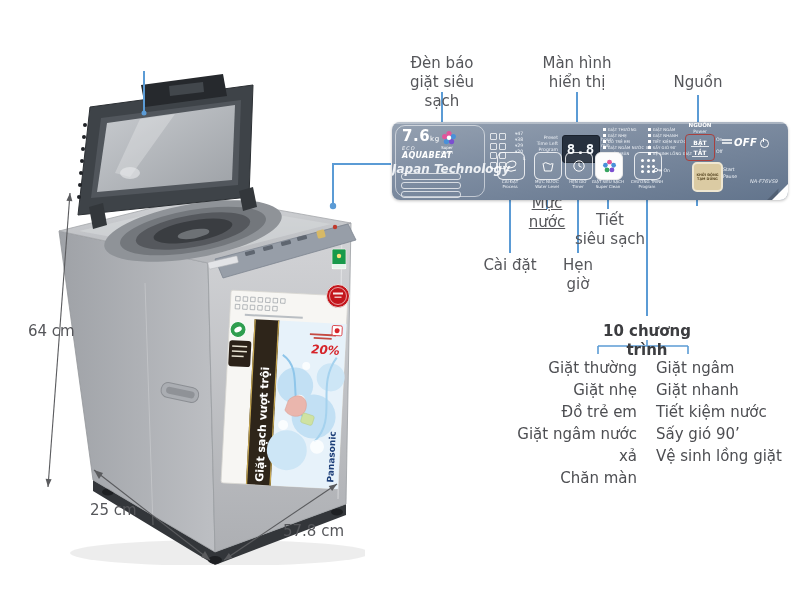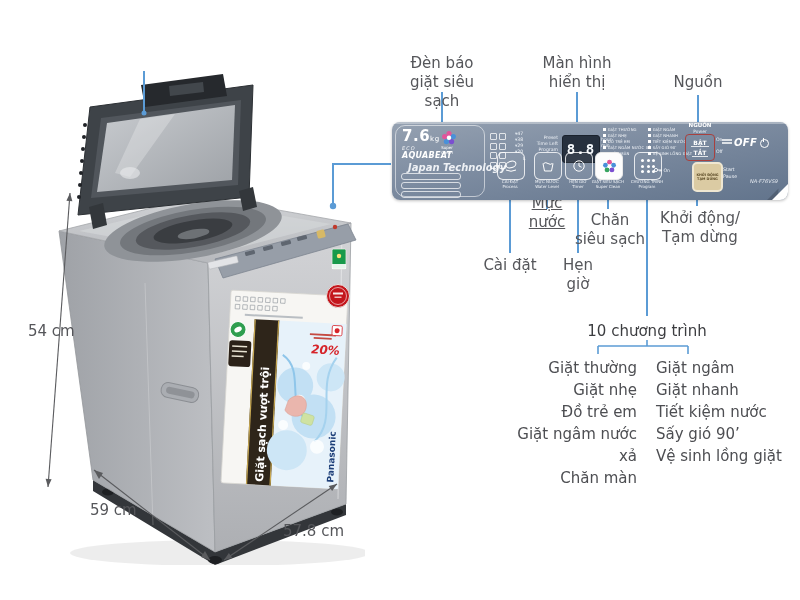--- a/index.html
+++ b/index.html
@@ -18,21 +18,21 @@
   .panel .topline{position:absolute;left:0;top:0;width:100%;height:2px;background:rgba(255,255,255,.35);}
   .fold{position:absolute;right:-1px;bottom:-1px;width:0;height:0;
         border-left:18px solid transparent;border-bottom:18px solid #ffffff;}
   .fold-shadow{position:absolute;right:10px;bottom:-2px;width:0;height:0;
         border-left:12px solid transparent;border-bottom:14px solid rgba(0,0,0,.18);transform:rotate(4deg);}
   .leftzone{position:absolute;left:3px;top:3px;width:88px;height:70px;border:1px solid rgba(255,255,255,.55);border-radius:10px;}
   .cap{position:absolute;left:10px;top:5px;color:#fff;font-size:15px;font-weight:bold;letter-spacing:.5px;}
   .cap .kg{font-size:7px;font-weight:normal;}
   .eco{position:absolute;left:10px;top:23px;color:#f2f4f7;font-size:5px;font-style:italic;letter-spacing:1px;}
   .aquabeat{position:absolute;left:10px;top:29px;color:#fff;font-size:8px;font-weight:bold;font-style:italic;letter-spacing:.3px;text-align:center;}
-  .japan{position:absolute;left:16px;top:40px;color:#eef1f5;font-size:10px;font-style:italic;font-weight:bold;}
+  .japan{position:absolute;left:0;top:40px;color:#eef1f5;font-size:12px;font-style:italic;font-weight:bold;}
   .pills{position:absolute;left:9px;top:51px;}
   .pill{width:58px;height:5px;border:1px solid rgba(255,255,255,.7);border-radius:3px;margin-bottom:2px;}
   .sclean-label{position:absolute;left:40px;top:24px;width:30px;text-align:center;color:#fff;font-size:4px;line-height:4.5px;}
   .miniicons{position:absolute;left:98px;top:11px;display:grid;grid-template-columns:repeat(2,6px);grid-gap:2.5px;}
   .miniicons span{width:5px;height:5px;border:.8px solid rgba(255,255,255,.75);border-radius:1px;display:block;}
   .wlevels{position:absolute;left:123px;top:9px;color:#f1f4f8;font-size:4.6px;line-height:6.1px;}
   .wlevels .d{color:#dfe6ee;}
   .wunit{position:absolute;left:131px;top:34px;color:#f1f4f8;font-size:4.6px;}
   .dlabels{position:absolute;left:138px;top:13px;width:28px;text-align:right;color:#edf1f6;font-size:4.6px;line-height:6px;}
   .display{position:absolute;left:170px;top:13px;width:36px;height:26px;background:#26303e;border-radius:3px;
@@ -270,46 +270,42 @@
     <div>giặt siêu sạch</div>
   </div>
   <div class="callout" style="left:663px;top:73px;width:70px;">
     <span>Nguồn</span>
   </div>
   <div class="callout" style="left:519px;top:194px;width:56px;text-decoration:underline;">
     <div>Mực</div>
     <div>nước</div>
   </div>
   <div class="callout" style="left:570px;top:211px;width:80px;">
-    <div>Chăn</div>
+    <div>Tiết</div>
     <div>siêu sạch</div>
-  </div>
-  <div class="callout" style="left:655px;top:209px;width:90px;">
-    <div>Khởi động/</div>
-    <div>Tạm dừng</div>
   </div>
   <div class="callout" style="left:482px;top:256px;width:56px;">
     <span>Cài đặt</span>
   </div>
   <div class="callout" style="left:558px;top:256px;width:40px;">
     <div>Hẹn</div>
     <div>giờ</div>
   </div>
 
   <div class="dim" style="left:28px;top:322px;width:60px;">
-    <span>54 cm</span>
+    <span>64 cm</span>
   </div>
   <div class="dim" style="left:90px;top:501px;width:55px;">
-    <span>59 cm</span>
+    <span>25 cm</span>
   </div>
   <div class="dim" style="left:283px;top:522px;width:66px;">
     <span>57.8 cm</span>
   </div>
 
-  <div class="callout bold" style="left:584px;top:322px;width:126px;font-weight:normal;">
+  <div class="callout bold" style="left:584px;top:322px;width:126px;font-weight:bold;">
     <span>10 chương trình</span>
   </div>
   <div class="prog-col right" style="left:497px;top:357px;width:140px;">
     <div>Giặt thường</div>
     <div>Giặt nhẹ</div>
     <div>Đồ trẻ em</div>
     <div>Giặt ngâm nước xả</div>
     <div>Chăn màn</div>
   </div>
   <div class="prog-col" style="left:656px;top:357px;width:140px;">

